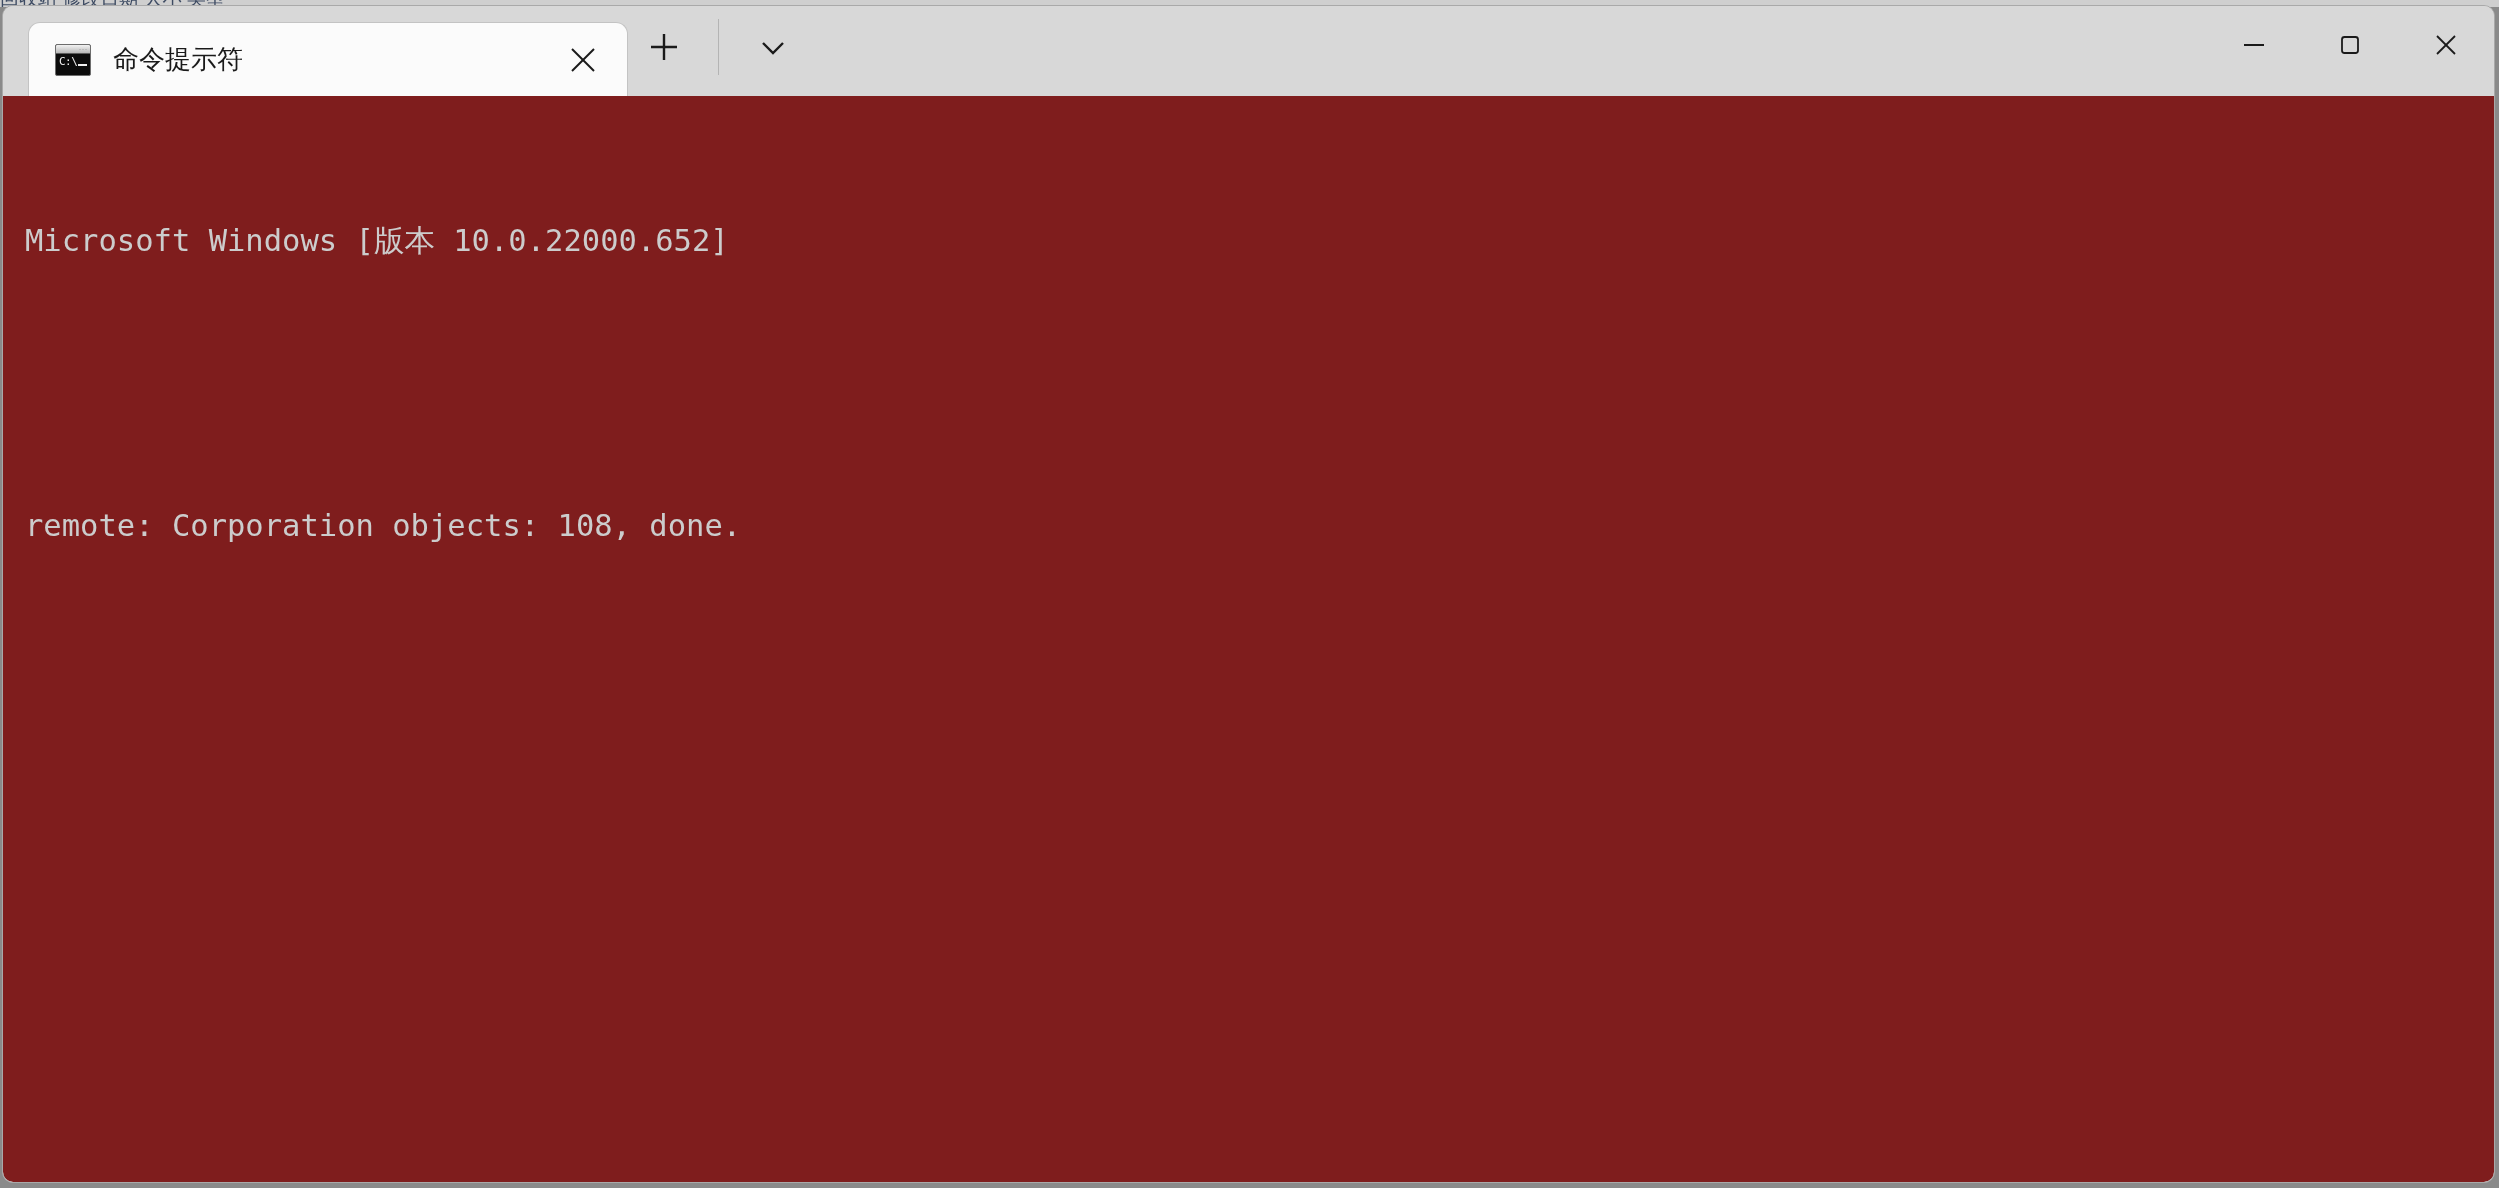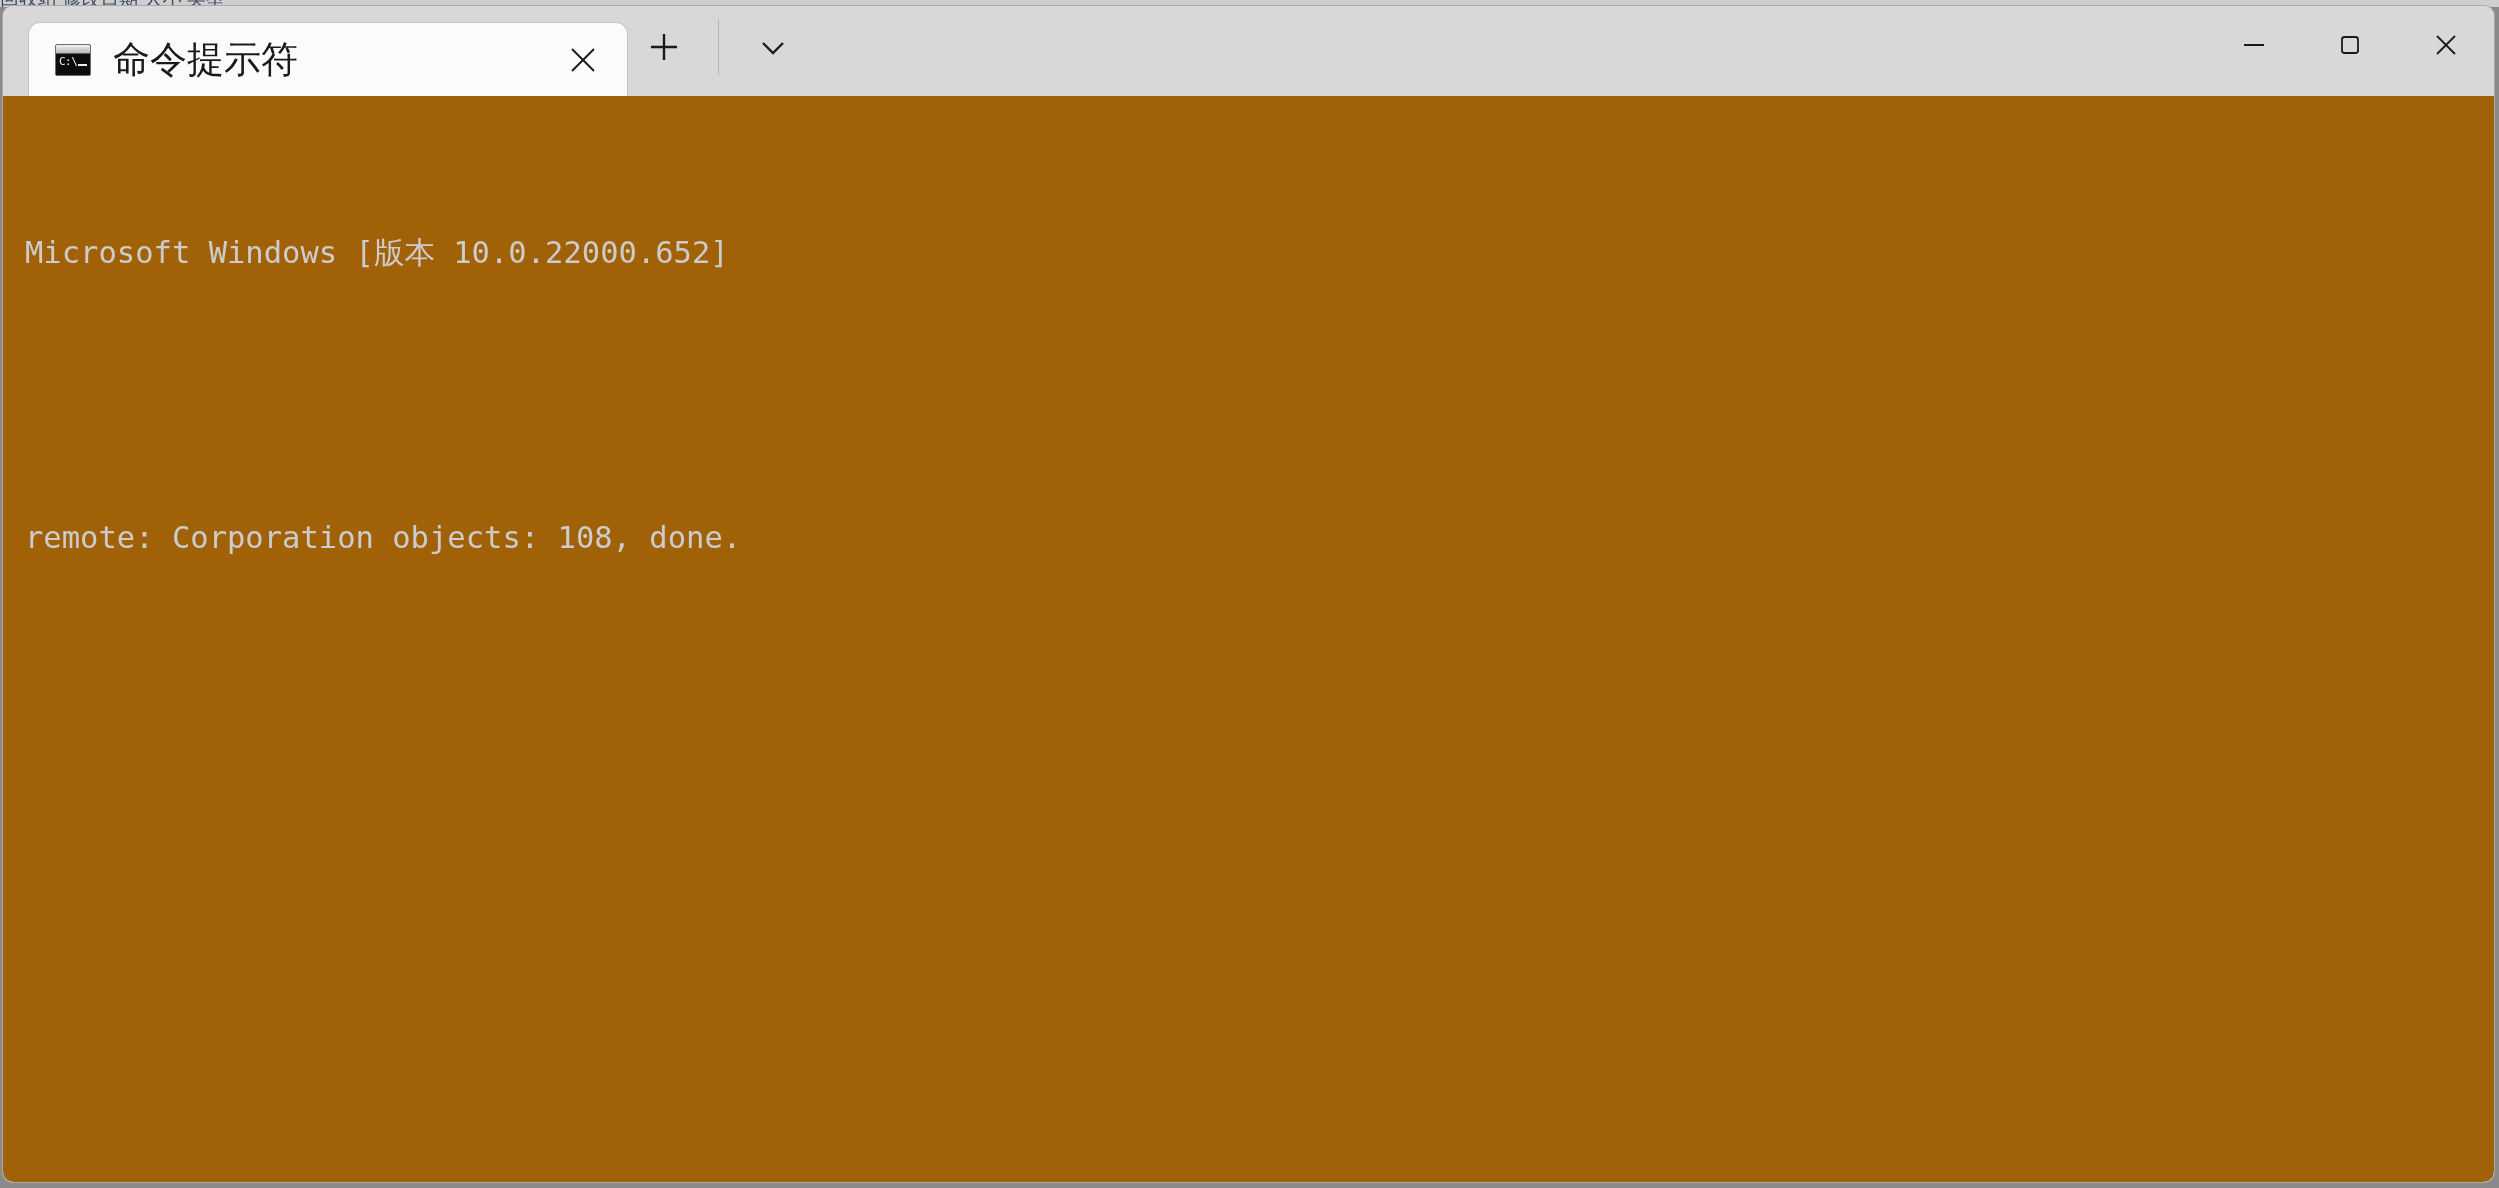--- a/index.html
+++ b/index.html
@@ -114,21 +114,21 @@
   }
   .tab-icon .ico-underscore {
     position: absolute;
     left: 22px; top: 19px;
     width: 9px; height: 2px;
     background: #f0f0f0;
   }
 
   .tab-title {
     margin-left: 22px;
-    font-size: 37px;
+    font-size: 26px;
     color: #1a1a1a;
     font-family: "Liberation Sans", sans-serif;
     white-space: nowrap;
     flex: 1 1 auto;
   }
 
   .tab-close {
     width: 64px; height: 64px;
     flex: 0 0 64px;
     margin-right: 12px;
@@ -170,27 +170,27 @@
     width: 96px;
     height: 78px;
     display: flex;
     align-items: center;
     justify-content: center;
   }
 
   
   #terminal {
     flex: 1 1 auto;
-    background: #a16207;
+    background: #7f1d1d;
     color: #cccccc;
     font-family: "DejaVu Sans Mono", monospace;
     font-size: 30.5px;
     line-height: 47.5px;
     letter-spacing: 0px;
-    padding: 38px 0 0 22px;
+    padding: 26px 0 0 22px;
     box-sizing: border-box;
     white-space: pre;
     overflow: hidden;
     position: relative;
     border-radius: 0 0 10px 10px;
   }
   .term-line { white-space: pre; min-height: 47.5px; }
 </style>
 </head>
 <body>

